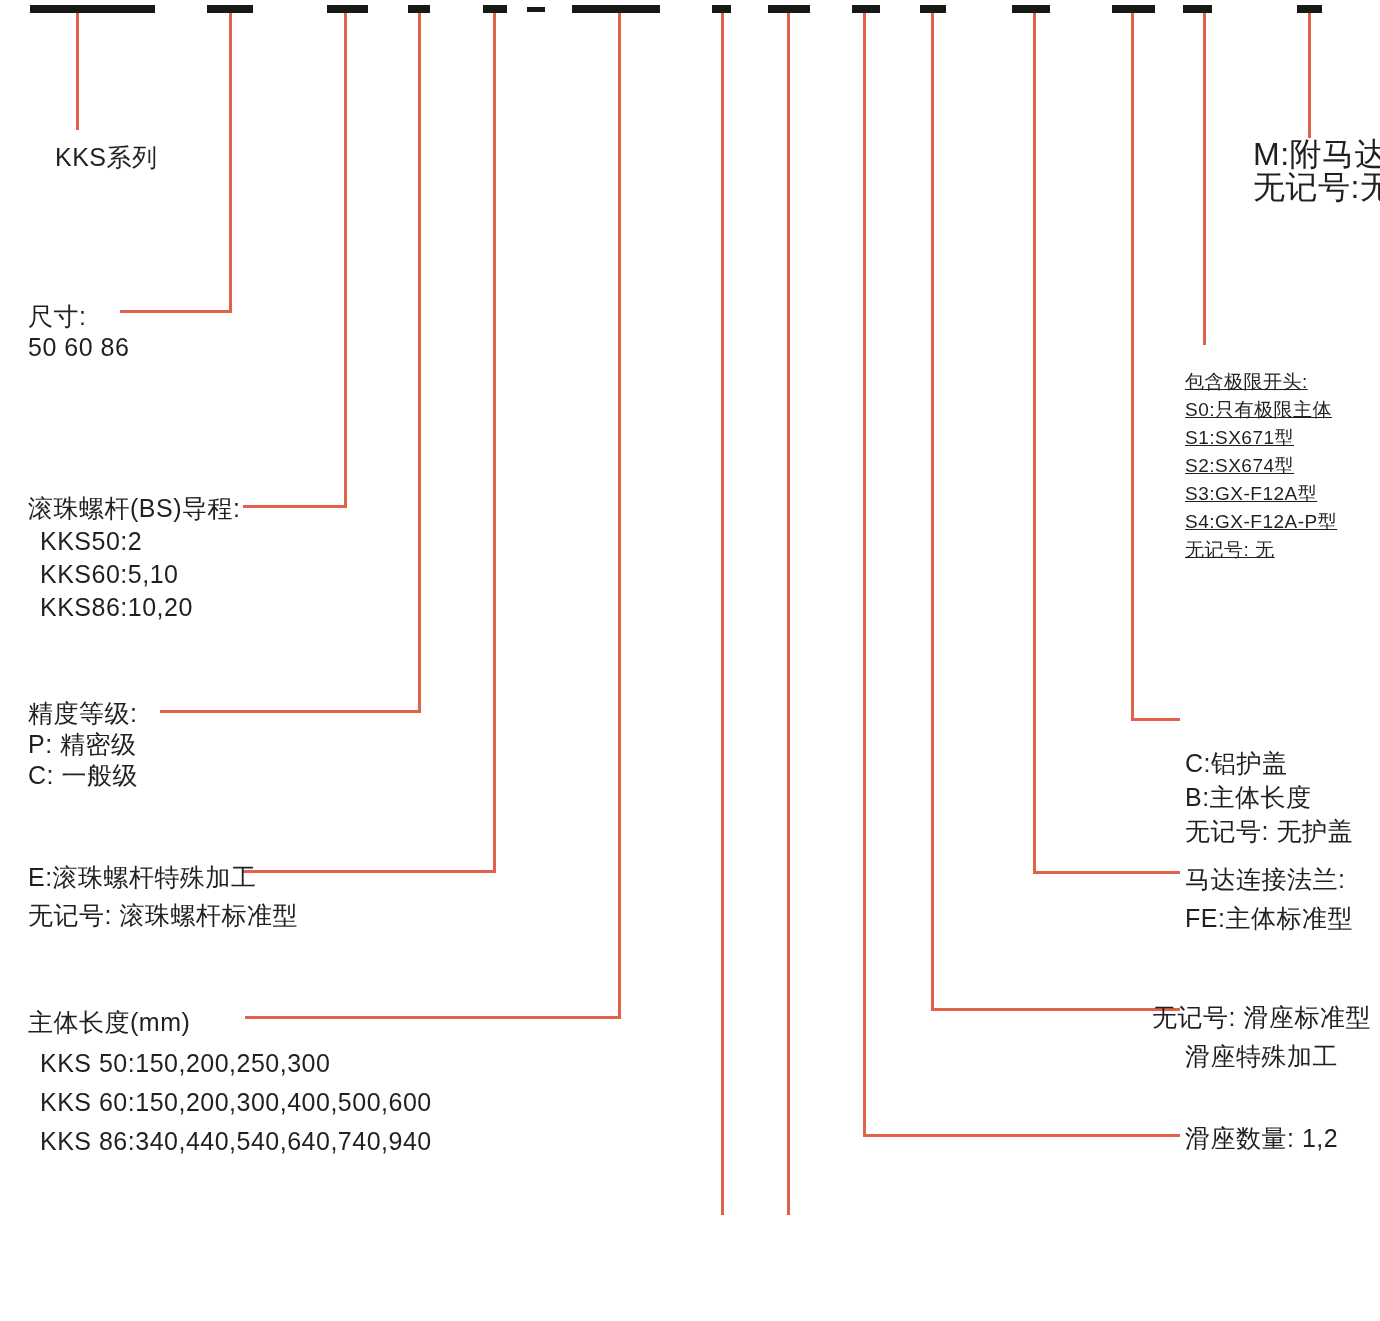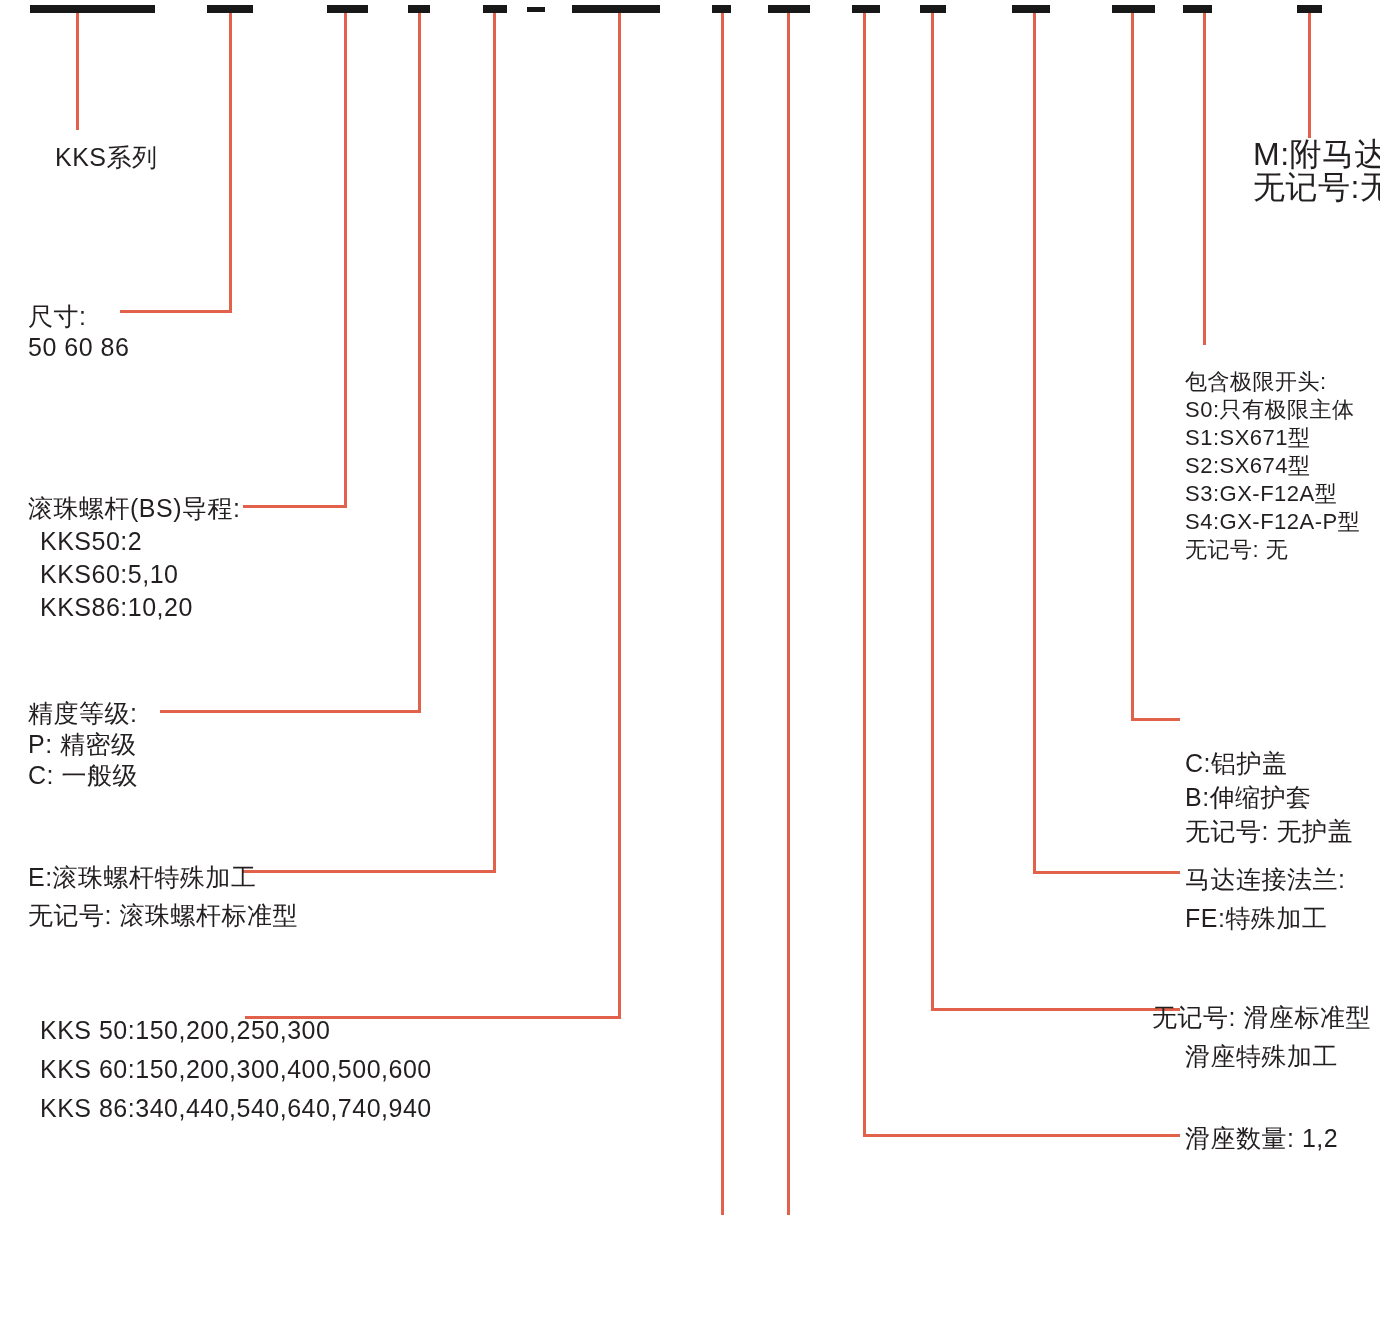--- a/index.html
+++ b/index.html
@@ -10,21 +10,21 @@
     font-family:"Liberation Sans","DejaVu Sans",sans-serif;
     color:var(--text,#231f20);
     overflow:hidden;
   }
   .bar{position:absolute;top:5px;height:8px;background:var(--bar,#181818);}
   .bar.thin{top:7px;height:5px;}
   .vl{position:absolute;width:3px;background:var(--line,#e2614b);}
   .hl{position:absolute;height:3px;background:var(--line,#e2614b);}
   .txt{position:absolute;font-size:25px;font-weight:500;white-space:nowrap;letter-spacing:.5px;}
   .txt .ln{display:block;}
-  .sm{font-size:22px;}
+  .sm{font-size:19px;text-decoration:underline;}
   .indent{padding-left:12px;}
 </style>
 </head>
 <body>
 
 <div class="canvas">
 
   <div class="bar" style="left:30px;width:125px"></div>
   <div class="bar" style="left:207px;width:46px"></div>
   <div class="bar" style="left:327px;width:41px"></div>
@@ -91,20 +91,21 @@
     <span class="ln">P: 精密级</span>
     <span class="ln">C: 一般级</span>
   </div>
 
   <div class="txt" style="left:28px;top:858px;line-height:38px">
     <span class="ln">E:滚珠螺杆特殊加工</span>
     <span class="ln">无记号: 滚珠螺杆标准型</span>
   </div>
 
   <div class="txt" style="left:28px;top:1006px">
+    <span class="ln">主体长度(mm)</span>
     <div class="indent" style="line-height:39px;margin-top:5px">
       <span class="ln">KKS 50:150,200,250,300</span>
       <span class="ln">KKS 60:150,200,300,400,500,600</span>
       <span class="ln">KKS 86:340,440,540,640,740,940</span>
     </div>
   </div>
 
 
   <div class="txt" style="left:1253px;top:138px;font-size:32px;line-height:33px">
     <span class="ln">M:附马达</span>
@@ -116,27 +117,27 @@
     <span class="ln">S0:只有极限主体</span>
     <span class="ln">S1:SX671型</span>
     <span class="ln">S2:SX674型</span>
     <span class="ln">S3:GX-F12A型</span>
     <span class="ln">S4:GX-F12A-P型</span>
     <span class="ln">无记号: 无</span>
   </div>
 
   <div class="txt" style="left:1185px;top:746px;line-height:34px">
     <span class="ln">C:铝护盖</span>
-    <span class="ln">B:伸缩护套</span>
+    <span class="ln">B:主体长度</span>
     <span class="ln">无记号: 无护盖</span>
   </div>
 
   <div class="txt" style="left:1185px;top:860px;line-height:39px">
     <span class="ln">马达连接法兰:</span>
-    <span class="ln">FE:特殊加工</span>
+    <span class="ln">FE:主体标准型</span>
   </div>
 
   <div class="txt" style="left:1152px;top:998px;line-height:39px">
     <span class="ln">无记号: 滑座标准型</span>
     <span class="ln" style="padding-left:33px">滑座特殊加工</span>
   </div>
 
   <div class="txt" style="left:1185px;top:1122px">
     <span class="ln">滑座数量: 1,2</span>
   </div>

